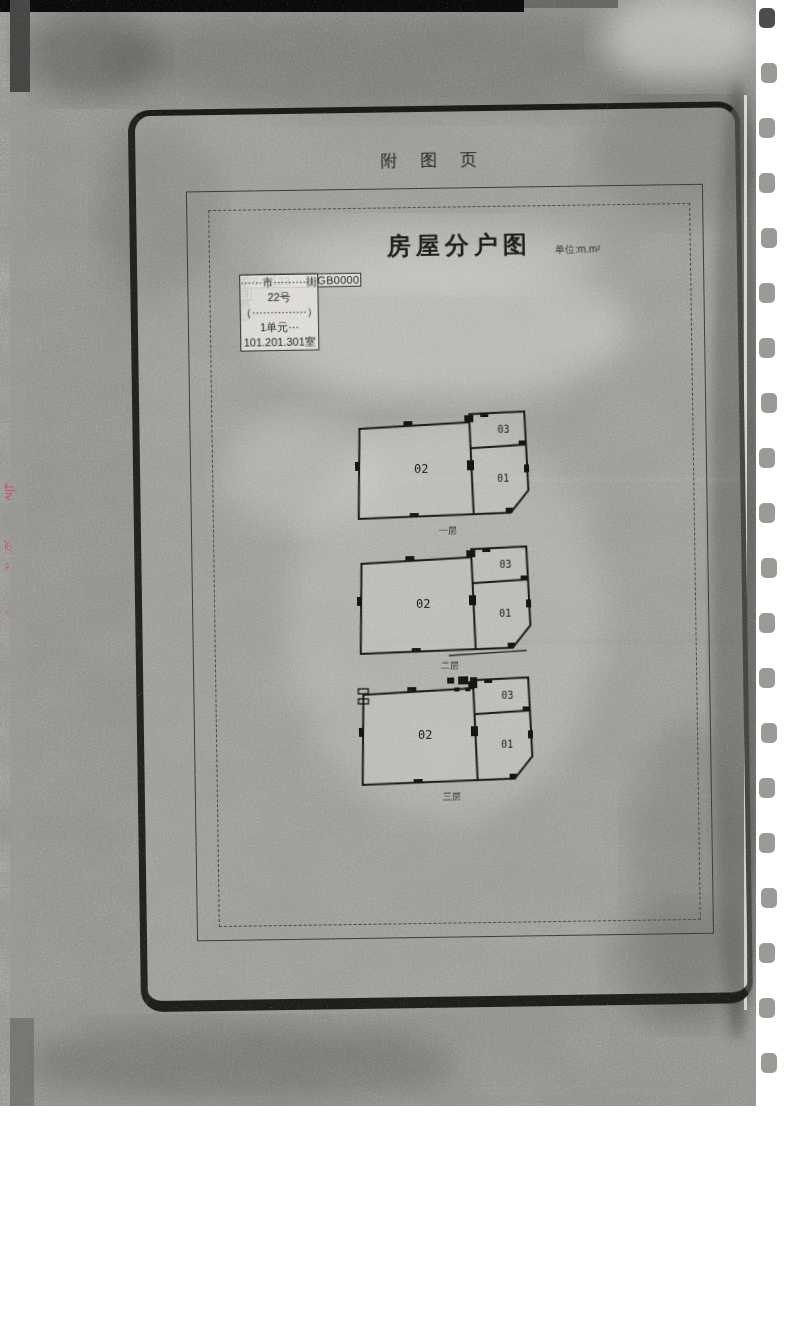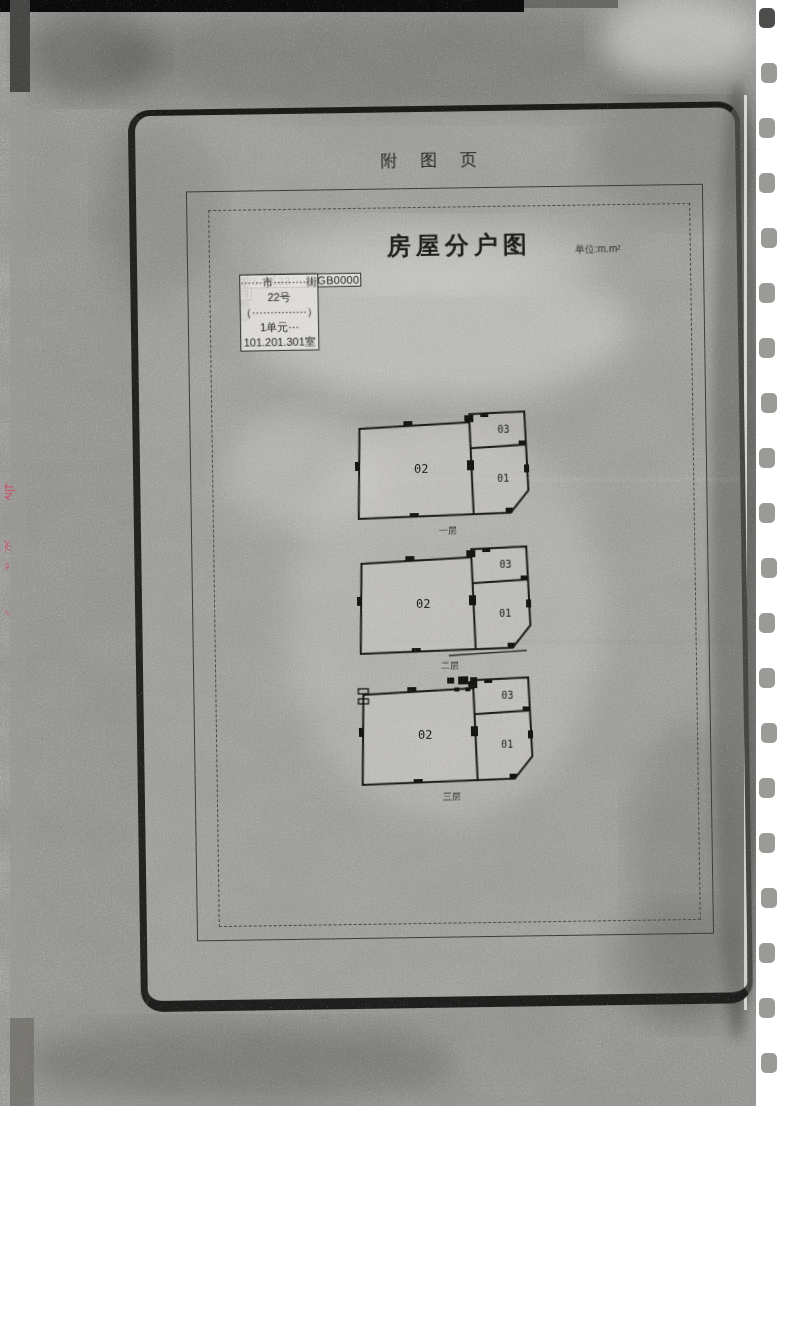--- a/index.html
+++ b/index.html
@@ -29,21 +29,21 @@
     border-width:6px 5px 11px 7px;
     transform:rotate(-0.85deg);transform-origin:20px 20px;
     background:rgba(206,204,200,0.22);
     filter:blur(.2px);
   }
   .sheet *{position:absolute;box-sizing:border-box;}
   .frame-solid{left:50px;top:76px;width:517px;height:750px;border:1.6px solid #3e3e3c;}
   .frame-dashed{left:72px;top:95px;width:482px;height:717px;border:1.6px dashed #4a4a47;}
   .header-title{left:245px;top:37px;font-size:17px;letter-spacing:9px;color:#262624;white-space:nowrap;filter:blur(.35px);}
   .doc-title{left:250px;top:118px;font-size:24px;font-weight:bold;letter-spacing:5px;color:#1d1d1b;white-space:nowrap;filter:blur(.4px);}
-  .unit-note{left:438px;top:133px;font-size:10px;color:#30302e;filter:blur(.4px);}
+  .unit-note{left:418px;top:133px;font-size:10px;color:#30302e;filter:blur(.4px);}
 
   
   .info-table{left:102px;top:160px;border-collapse:collapse;transform:rotate(-0.15deg);table-layout:fixed;}
   .info-table td{border:1.5px solid #30302e;text-align:center;vertical-align:middle;padding:0;overflow:hidden;}
   .info-table .lbl{font-size:7px;color:#242422;filter:blur(.35px);line-height:1.05;}
   .info-table .val{font-size:11px;color:#1c1c1a;}
   .info-table .bright{background:rgba(242,240,236,.85);}
   .c1{width:33px;} .c2{width:122px;} .c3{width:46px;} .c4{width:55px;} .c5{width:76px;} .c6{width:68px;}
   .r1{height:26px;} .r2{height:29px;} .r3{height:31px;} .r4{height:33px;}
   .parcel{font-size:10px;letter-spacing:.3px;}

